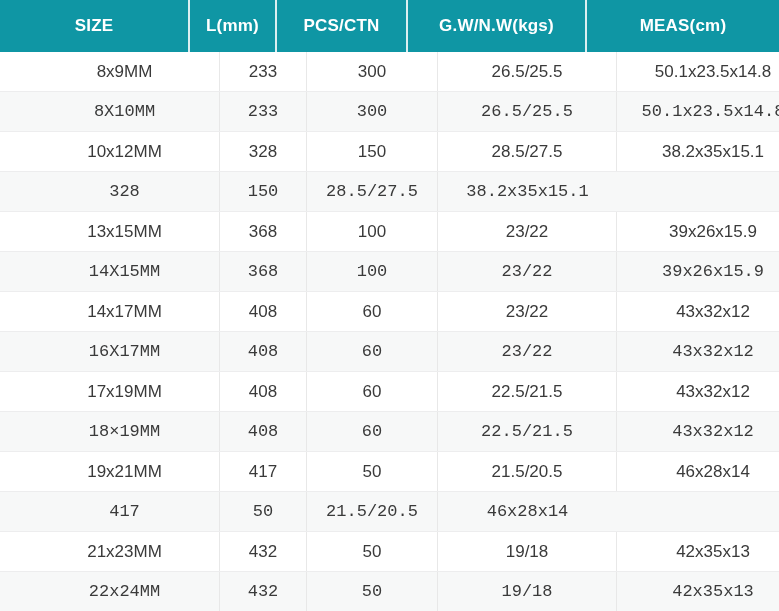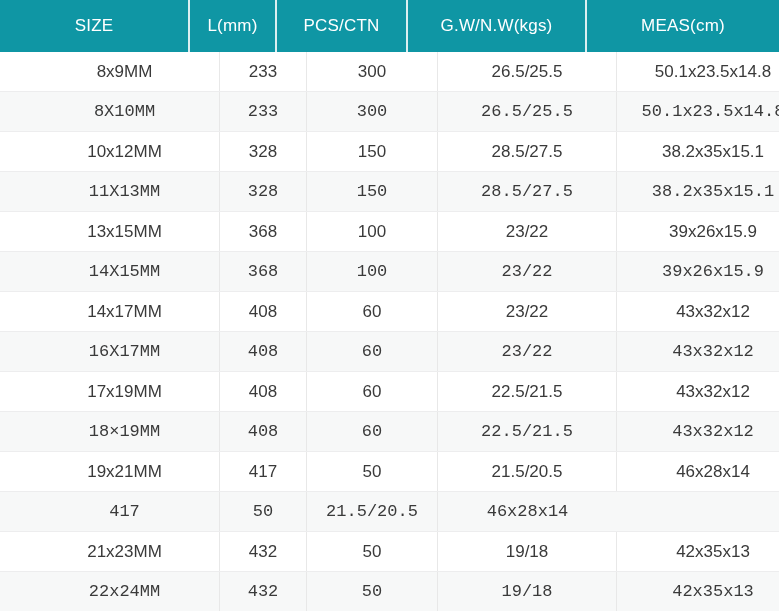--- a/index.html
+++ b/index.html
@@ -22,21 +22,21 @@
   .header-row {
     height: 52px;
     background: #0f96a4;
   }
   .header-cell {
     display: flex;
     align-items: center;
     justify-content: center;
     color: #ffffff;
     font-size: 17px;
-    font-weight: 400;
+    font-weight: 700;
     letter-spacing: 0.2px;
     box-sizing: border-box;
     border-right: 2px solid rgba(255,255,255,0.85);
   }
   .header-cell:last-child {
     border-right: none;
   }
   .body-row {
     height: 40px;
     background: #ffffff;
@@ -89,21 +89,20 @@
         <div class="body-cell">50.1x23.5x14.8</div>
       </div>
       <div class="grid-row body-row">
         <div class="body-cell">10x12MM</div>
         <div class="body-cell">328</div>
         <div class="body-cell">150</div>
         <div class="body-cell">28.5/27.5</div>
         <div class="body-cell">38.2x35x15.1</div>
       </div>
       <div class="grid-row body-row alt">
-        <div class="body-cell">11X13MM</div>
         <div class="body-cell">328</div>
         <div class="body-cell">150</div>
         <div class="body-cell">28.5/27.5</div>
         <div class="body-cell">38.2x35x15.1</div>
       </div>
       <div class="grid-row body-row">
         <div class="body-cell">13x15MM</div>
         <div class="body-cell">368</div>
         <div class="body-cell">100</div>
         <div class="body-cell">23/22</div>

